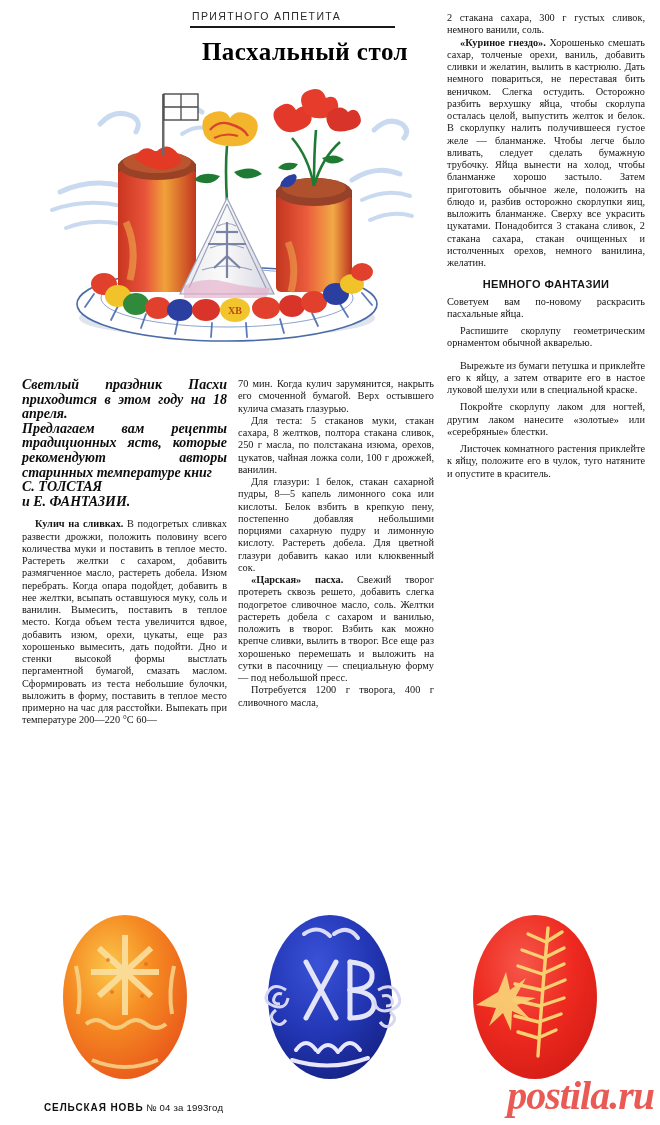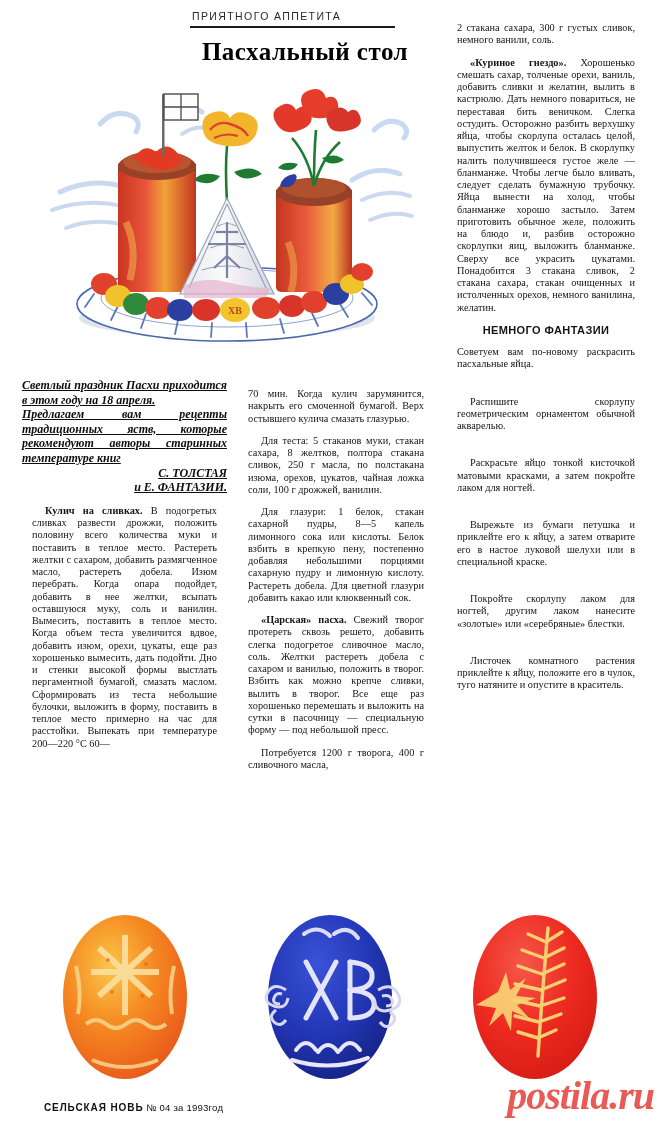--- a/index.html
+++ b/index.html
@@ -62,40 +62,39 @@
   
   .col {
     position: absolute;
     font-size: 10.3px;
     line-height: 12.25px;
     text-align: justify;
     text-justify: inter-word;
     hyphens: manual;
     color: #151515;
   }
-  .col p { margin: 10px; }
+  .col p { margin: 0; }
   .col p.ind { text-indent: 13px; }
   .col p.tight { text-indent: 0; }
   .col b { font-weight: bold; }
 
   #col1 { left: 22px;  top: 378px; width: 205px; }
   #col2 { left: 238px; top: 378px; width: 196px; }
   #col3 { left: 447px; top: 12px;  width: 198px; }
 
   .intro {
     font-style: italic;
     font-weight: bold;
-    font-size: 12px;
+    font-size: 14px;
     line-height: 14.6px;
     text-align: justify;
     margin-bottom: 9px;
     color: #0d0d0d;
-    text-decoration: underline;
-  }
-  .intro .nojust { text-align: right; }
+  }
+  .intro .nojust { text-align: left; }
 
   .subhead {
     font-family: "Liberation Sans", sans-serif;
     font-weight: bold;
     font-size: 11px;
     letter-spacing: .4px;
     text-align: center;
     margin: 9px 0 5px 0;
   }
 
@@ -304,21 +303,20 @@
   <div class="col" id="col3">
     <p class="tight">2 стакана сахара, 300 г густых сливок, немного ванили, соль.</p>
     <p class="ind"><b>«Куриное гнездо».</b><span> Хорошенько смешать сахар, толченые орехи, ваниль, добавить сливки и желатин, вылить в кастрюлю. Дать немного повариться, не переставая бить веничком. Слегка остудить. Осторожно разбить верхушку яйца, чтобы скорлупа осталась целой, выпустить желток и белок. В скорлупку налить получившееся густое желе — бланманже. Чтобы легче было вливать, следует сделать бумажную трубочку. Яйца вынести на холод, чтобы бланманже хорошо застыло. Затем приготовить обычное желе, положить на блюдо и, разбив осторожно скорлупки яиц, выложить бланманже. Сверху все украсить цукатами. Понадобится 3 стакана сливок, 2 стакана сахара, стакан очищенных и истолченных орехов, немного ванилина, желатин.</span></p>
 
     <div class="subhead">НЕМНОГО ФАНТАЗИИ</div>
 
     <p class="tight">Советуем вам по-новому раскрасить пасхальные яйца.</p>
     <div class="gap"></div>
     <p class="ind">Распишите скорлупу геометрическим орнаментом обычной акварелью.</p>
     <div class="gap"></div>
-    <p class="ind">Раскрасьте яйцо тонкой кисточкой матовыми красками, а затем покройте лаком для ногтей.</p>
     <div class="gap"></div>
     <p class="ind">Вырежьте из бумаги петушка и приклейте его к яйцу, а затем отварите его в настое луковой шелухи или в специальной краске.</p>
     <div class="gap"></div>
     <p class="ind">Покройте скорлупу лаком для ногтей, другим лаком нанесите «золотые» или «серебряные» блестки.</p>
     <div class="gap"></div>
     <p class="ind">Листочек комнатного растения приклейте к яйцу, положите его в чулок, туго натяните и опустите в краситель.</p>
     <div class="gap"></div>
   </div>
 
   <div class="eggs">

